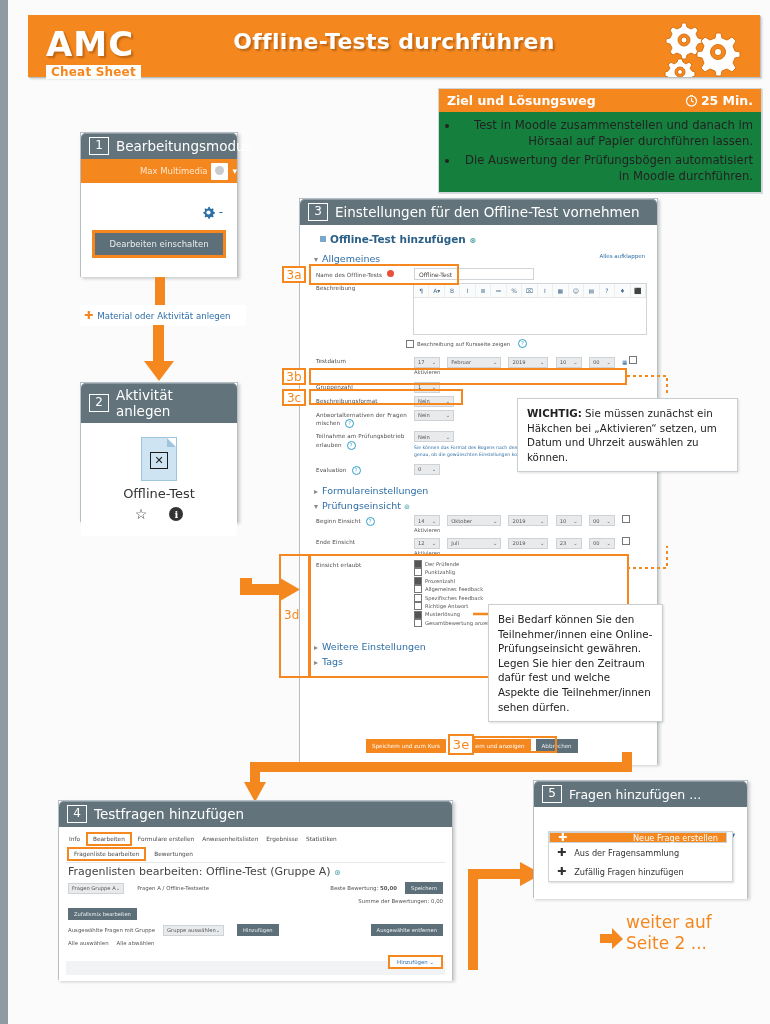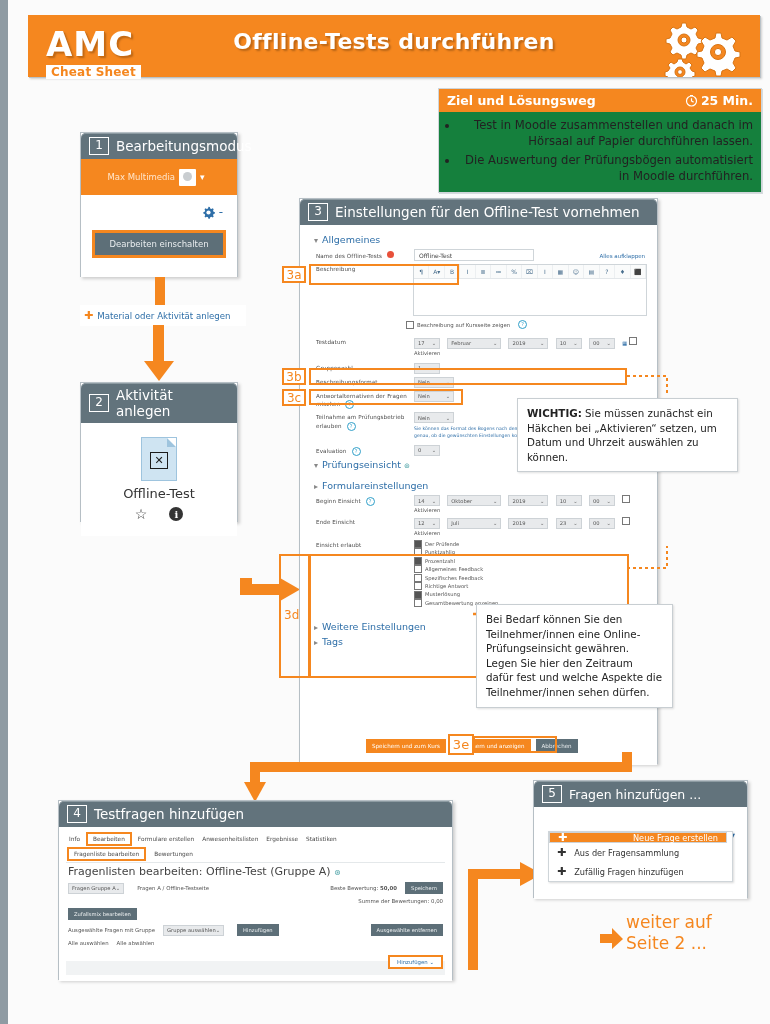--- a/index.html
+++ b/index.html
@@ -68,22 +68,22 @@
   .panel-head.small{font-size:12.5px;}
   .stepnum{
     border:1.6px solid #fff;min-width:14px;height:16px;line-height:14px;
     text-align:center;font-size:12px;padding:0 2px;display:inline-block;font-weight:normal;
   }
   .panel-body{background:#fff;}
   
   #step1{left:72px;top:132px;width:158px;height:145px;}
   #step1 .panel-body{height:118px;position:relative;}
   .moodlebar{
-    position:absolute;left:0;top:0;width:100%;height:36px;background:#F5871F;
-    display:flex;align-items:center;justify-content:center;gap:4px;padding-right:6px;box-sizing:border-box;
+    position:absolute;left:0;top:0;width:100%;height:24px;background:#F5871F;
+    display:flex;align-items:center;justify-content:flex-end;gap:4px;padding-right:0;box-sizing:border-box;
   }
   .moodlebar .uname{color:#ffe6cc;font-size:8.5px;}
   .moodlebar .avatar{width:17px;height:17px;background:#fff;border-radius:1px;position:relative;}
   .moodlebar .avatar:after{content:"";position:absolute;left:4px;top:3px;width:9px;height:9px;border-radius:50%;background:#c9cdd0;}
   .moodlebar .caret{color:#fff;font-size:9px;}
   .gearrow{position:absolute;right:14px;top:46px;display:flex;align-items:center;gap:4px;color:#2f6fa8;font-size:12px;}
   .editbtn{
     position:absolute;left:14px;top:74px;width:128px;height:22px;
     background:#5d6f78;color:#e9edef;font-size:8.5px;display:flex;align-items:center;justify-content:center;
     border:3px solid #F5871F;box-sizing:content-box;margin-left:-3px;margin-top:-3px;
@@ -139,21 +139,21 @@
   .obtn{background:#F5871F;color:#fff;font-size:5.6px;padding:4px 6px;}
   .gbtn{background:#5d6f78;color:#e9edef;font-size:5.6px;padding:4px 6px;}
   
   .hl{position:absolute;border:2.5px solid #F5871F;box-sizing:border-box;}
   .tag{position:absolute;border:2.5px solid #F5871F;background:#fff;color:#F5871F;
        font-size:12px;display:flex;align-items:center;justify-content:center;box-sizing:border-box;}
   
   .callout{position:absolute;background:#fff;border:1px solid #c8ced2;box-shadow:1px 1px 2px rgba(0,0,0,.12);
            font-size:10.3px;color:#222;line-height:1.42;padding:7px 9px;box-sizing:border-box;}
   #callout1{left:509px;top:398px;width:221px;}
-  #callout2{left:468px;top:604px;width:197px;}
+  #callout2{left:480px;top:604px;width:175px;}
   
   #step4{left:50px;top:800px;width:395px;height:180px;}
   #step4 .panel-body{height:154px;position:relative;padding:5px 7px;box-sizing:border-box;}
   .tabs{display:flex;gap:8px;font-size:5.8px;color:#4a4a4a;padding:4px 3px;}
   .tabs2{display:flex;gap:10px;font-size:5.8px;color:#4a4a4a;padding:5px 3px;border-bottom:1px solid #e4e8ea;}
   .m-h2{font-size:11px;color:#444;margin:2px 2px 4px;}
   .row4{display:flex;align-items:center;font-size:5.4px;color:#555;margin:4px 2px;gap:8px;}
   .dbtn{background:#5d6f78;color:#eef1f2;font-size:5.2px;padding:3px 6px;}
   .greybar{position:absolute;left:7px;right:7px;bottom:6px;height:14px;background:#f1f3f4;}
   
@@ -274,20 +274,24 @@
     <rect x="0" y="128" width="12" height="11" fill="#F5871F"></rect>
   </svg>
 
   <div class="panel" id="step3">
     <div class="panel-head">
       <span class="stepnum">3</span>
       <span>Einstellungen für den Offline-Test  vornehmen</span>
     </div>
     <div class="panel-body">
 
+      <div class="m-h1">
+        <span class="m-sq"></span><span>Offline-Test hinzufügen</span>
+        <span style="color:#4ea3a8;font-size:8px;">⊛</span>
+      </div>
       <div class="expand">Alles aufklappen</div>
 
       <div class="m-sec">
         <span class="tw">▾</span><span>Allgemeines</span>
       </div>
 
       <div class="frow" style="margin-left:6px;">
         <div class="flabel">
           <span>Name des Offline-Tests</span><span class="reqdot"></span>
         </div>
@@ -406,26 +410,26 @@
           <span>Evaluation</span><span class="helpdot">?</span>
         </div>
         <div class="fctl">
           <span class="sel">
               <span>0</span>
               <span>⌄</span>
             </span>
         </div>
       </div>
 
+      <div class="m-sec" style="margin-top:10px;">
+        <span class="tw">▸</span><span>Formulareinstellungen</span>
+      </div>
       <div class="m-sec">
         <span class="tw">▾</span><span>Prüfungseinsicht</span>
         <span style="color:#4ea3a8;font-size:7px;">⊛</span>
-      </div>
-      <div class="m-sec" style="margin-top:10px;">
-        <span class="tw">▸</span><span>Formulareinstellungen</span>
       </div>
 
       <div class="frow" style="margin-left:6px;">
         <div class="flabel">
           <span>Beginn Einsicht</span><span class="helpdot">?</span>
         </div>
         <div class="fctl">
           <span class="sel">
               <span>14</span>
               <span>⌄</span>

